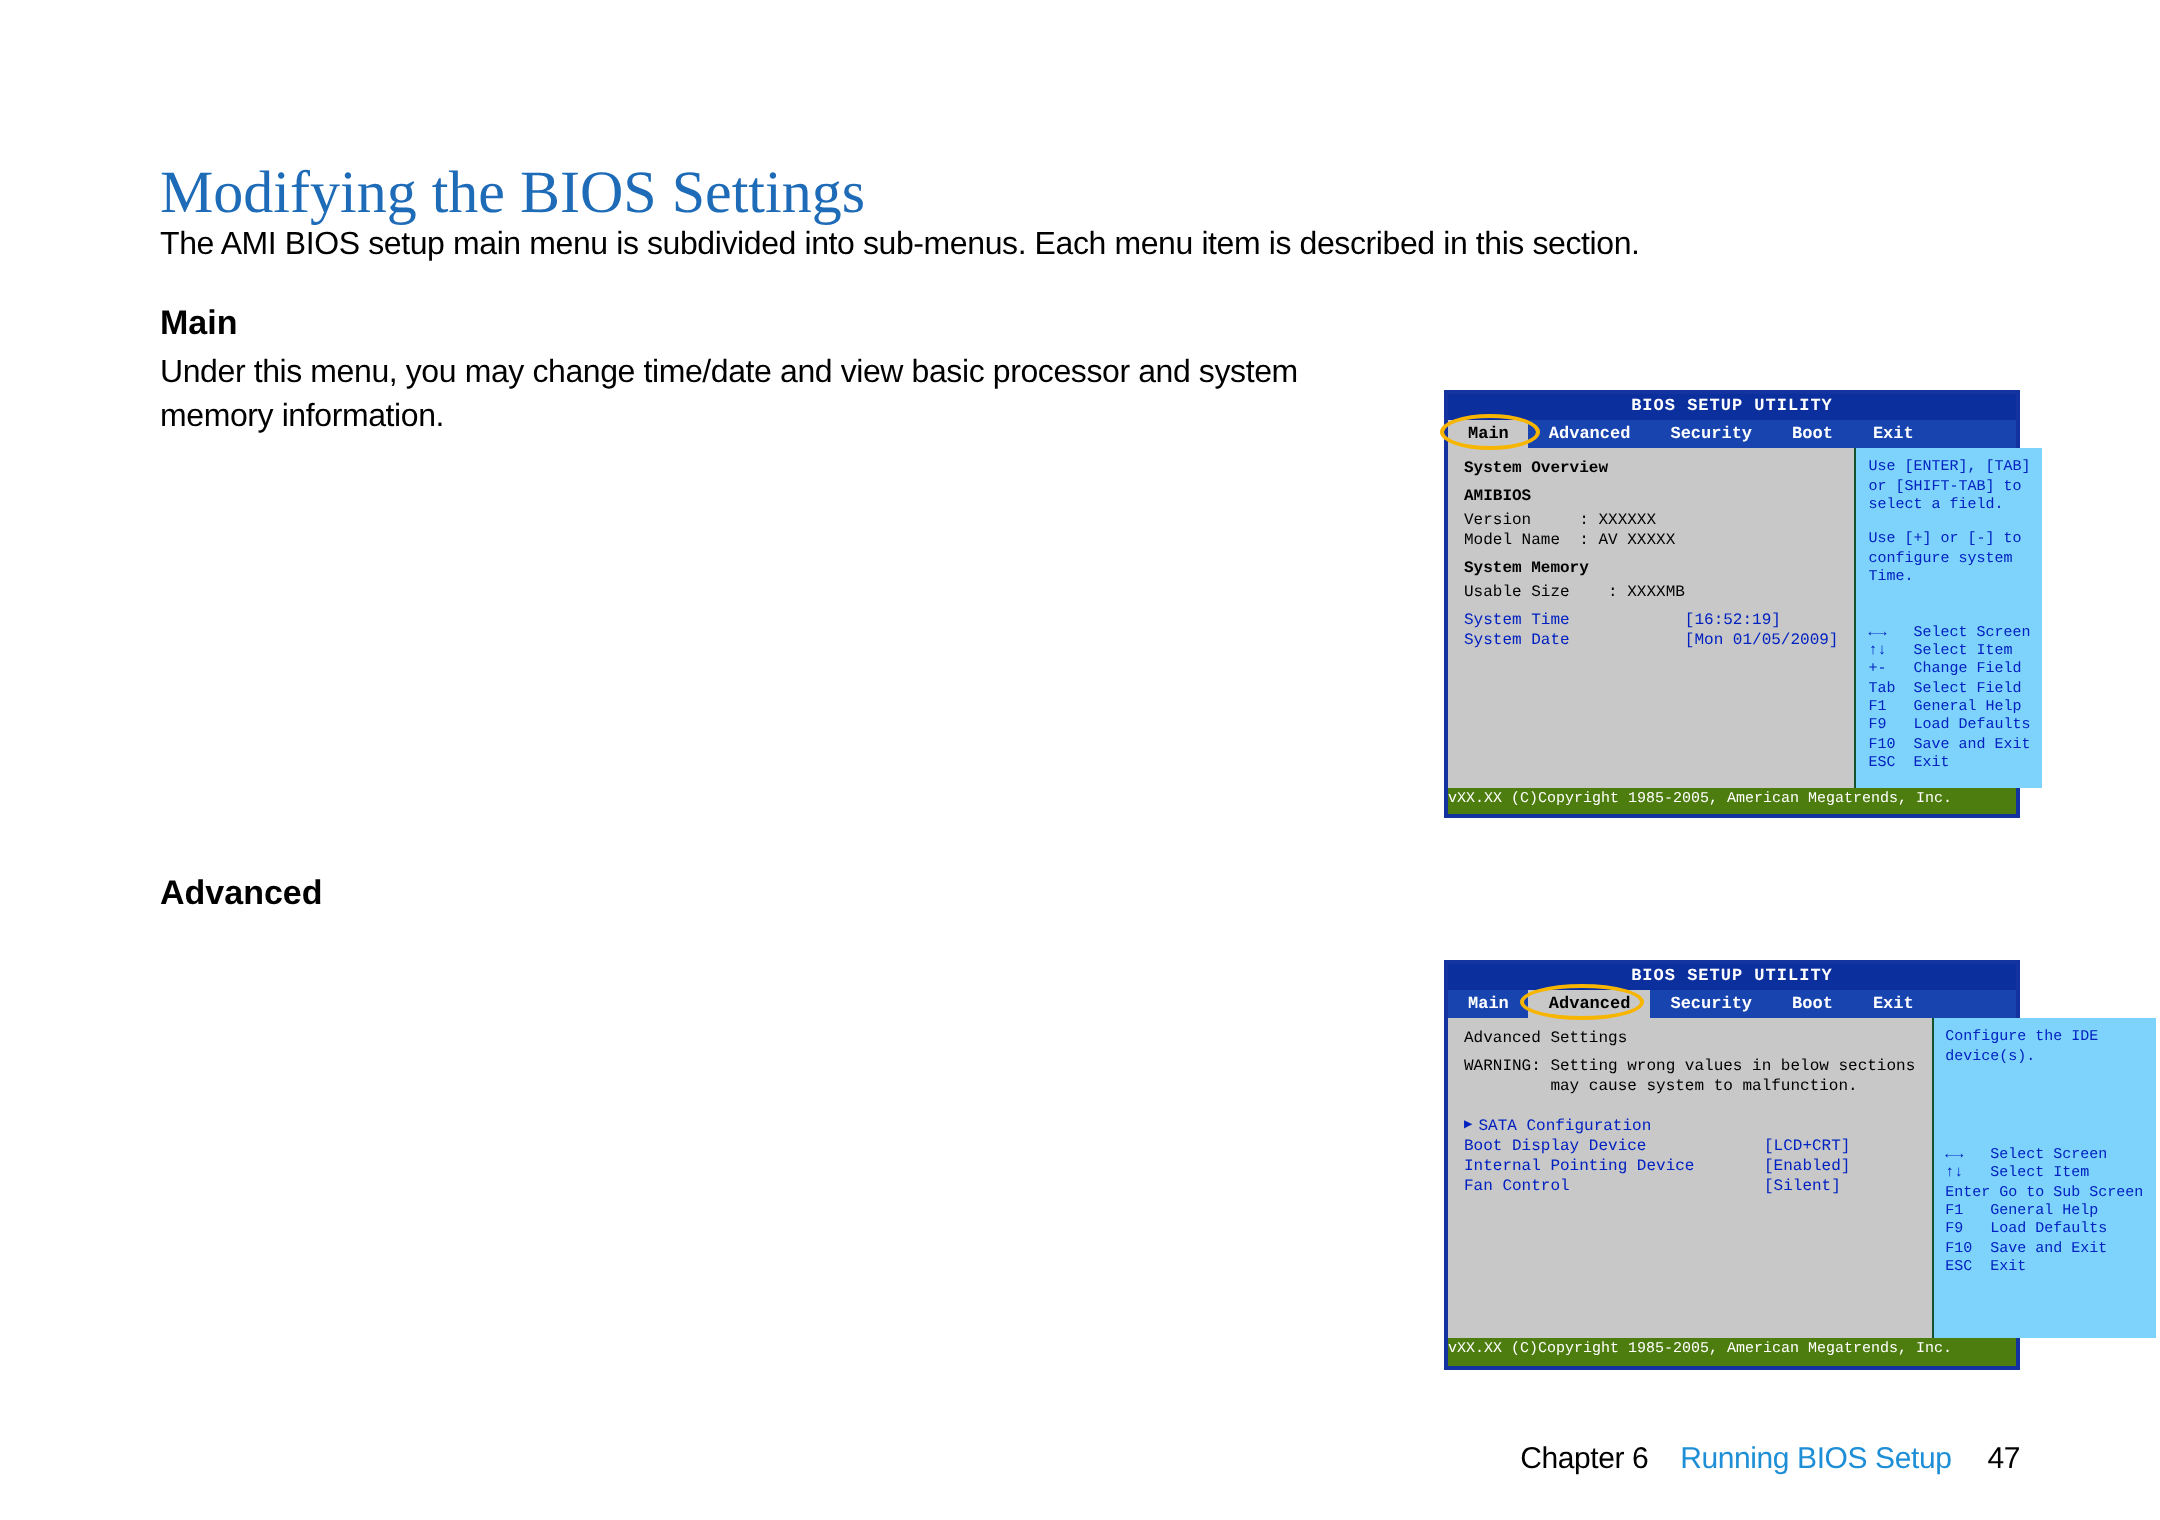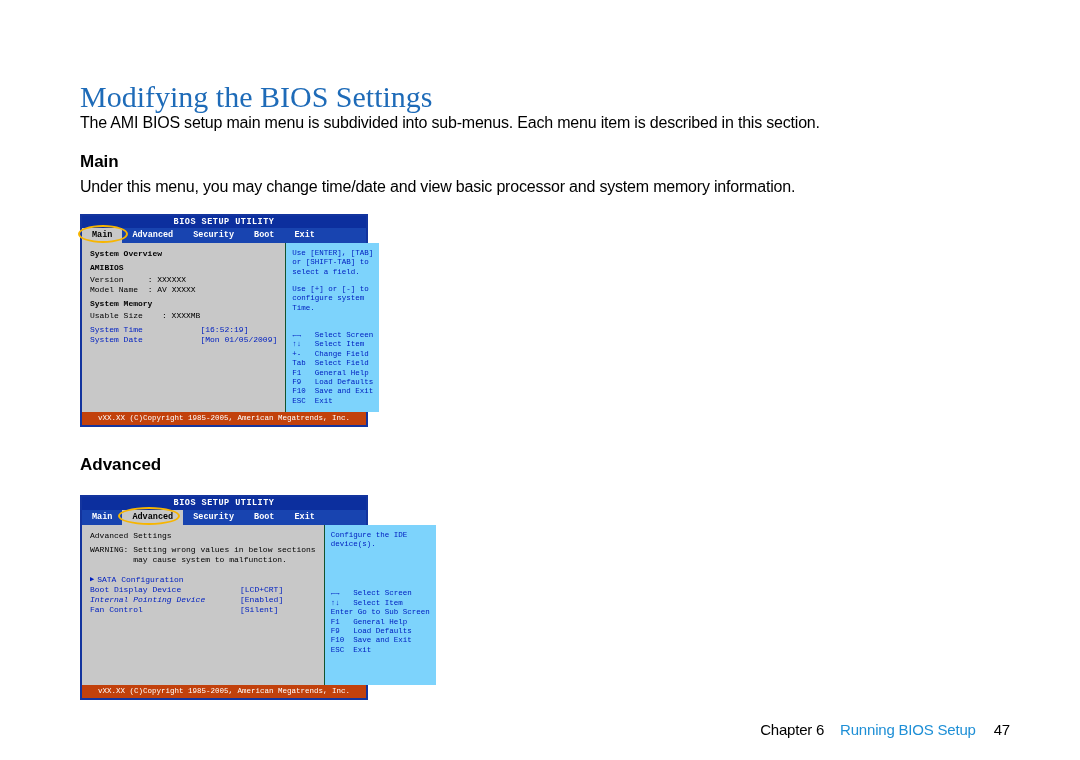--- a/index.html
+++ b/index.html
@@ -1,38 +1,38 @@
 <!DOCTYPE html>
 <html><head>
 <meta charset="utf-8">
 <style>
   * { box-sizing: border-box; margin: 0; padding: 0; }
   html, body { width: 1080px; height: 760px; background: #fff; font-family: Arial, Helvetica, sans-serif; color: #000; }
   .page { width: 1080px; height: 760px; position: relative; padding: 80px 70px 40px 80px; }
   .h1 { font-family: "Times New Roman", Times, serif; font-size: 30px; font-weight: normal; color: #1e6bb8; }
   .intro { font-size: 16px; color: #000; margin-bottom: 20px; letter-spacing: -0.2px; }
-  .row { display: flex; align-items: flex-start; gap: 16px; margin-bottom: 28px; flex-direction: column; }
+  .row { display: flex; align-items: flex-start; gap: 16px; margin-bottom: 28px; }
   .text-col { flex: 1 1 auto; padding-right: 8px; }
   .h2 { font-size: 17px; font-weight: bold; color: #000; margin-bottom: 4px; }
   .desc { font-size: 16px; line-height: 1.35; color: #000; letter-spacing: -0.2px; }
-  .bios-box { width: 288px; border: 2px solid #13349e; background: #c8c8c8; font-family: "Courier New", monospace; font-size: 8px; line-height: 1.25; color: #000; flex: 0 0 auto; }
+  .bios-box { width: 288px; border: 2px solid #13349e; background: #c8c8c8; font-family: "Courier New", monospace; font-size: 8px; line-height: 1.25; color: #000; flex: 0 0 auto; margin-top: 43px; }
   .bios-title { background: #0c2f9e; color: #fff; text-align: center; font-weight: bold; padding: 1px 0; letter-spacing: 0.5px; font-size: 8.5px; }
   .bios-tabs { background: #1844b0; display: flex; padding: 0; font-size: 8.5px; font-weight: bold; }
   .bios-tab { padding: 2px 10px; color: #fff; }
   .bios-tab.active { background: #c8c8c8; color: #000; position: relative; }
   .tab-ring { position: absolute; border: 2px solid #f7b500; border-radius: 50%; width: 50px; height: 18px; top: -3px; left: -4px; pointer-events: none; }
   .bios-body { background: #c8c8c8; display: flex; min-height: 160px; }
   .bios-left { flex: 1 1 auto; padding: 6px 8px; border-right: 1px solid #14532d; }
   .bios-right { width: 126px; padding: 6px 6px; color: #0020c0; background: #7dd3fc; }
   .bl-head { font-weight: bold; margin-bottom: 2px; }
   .bl-row { display: flex; white-space: pre; }
   .blue { color: #0020c0; }
   .sec { margin-top: 4px; }
   .hint { color: #0020c0; font-size: 7.5px; line-height: 1.25; }
-  .bios-foot { background: #c2410c; color: #fff; text-align: center; font-size: 7.5px; padding: 2px 0; }
+  .bios-foot { background: #4d7c0f; color: #fff; font-size: 7.5px; padding: 2px 0; }
   .footer { position: absolute; bottom: 22px; right: 70px; font-size: 15px; letter-spacing: -0.2px; text-align: center; }
   .footer .ch { color: #000; }
   .footer .ttl { color: #1e8fd6; }
   .footer .pg { color: #000; margin-left: 14px; }
   .warn { color: #000; }
   .adv-items .blue { color: #0020c0; }
   .tri::before { content: "▶"; font-size: 7px; margin-right: 3px; color: #0020c0; vertical-align: 1px; }
 </style>
 </head>
 <body>
@@ -115,21 +115,21 @@
         <div class="bios-tab">Exit</div>
       </div>
       <div class="bios-body">
         <div class="bios-left">
           <div>Advanced Settings</div>
           <div class="sec warn" style="white-space:pre;">WARNING: Setting wrong values in below sections
          may cause system to malfunction.</div>
           <div class="sec adv-items" style="margin-top:10px;">
             <div class="bl-row blue"><span class="tri"></span><span>SATA Configuration</span></div>
             <div class="bl-row blue"><span style="display:inline-block; width:150px;">Boot Display Device</span><span>[LCD+CRT]</span></div>
-            <div class="bl-row blue"><span style="display:inline-block; width:150px;font-style:italic;">Internal Pointing Device</span><span>[Enabled]</span></div>
+            <div class="bl-row blue"><span style="display:inline-block; width:150px;">Internal Pointing Device</span><span>[Enabled]</span></div>
             <div class="bl-row blue"><span style="display:inline-block; width:150px;">Fan Control</span><span>[Silent]</span></div>
           </div>
         </div>
         <div class="bios-right">
           <div class="hint" style="white-space:pre-line;">Configure the IDE
 device(s).</div>
           <div class="hint" style="margin-top:40px; white-space:pre;">←→   Select Screen
 ↑↓   Select Item
 Enter Go to Sub Screen
 F1   General Help

